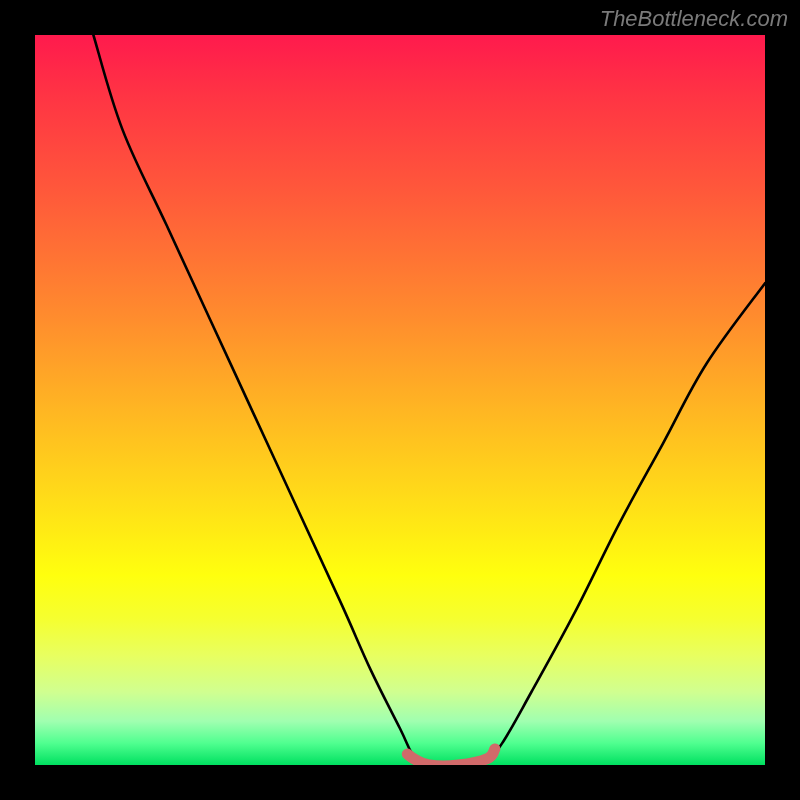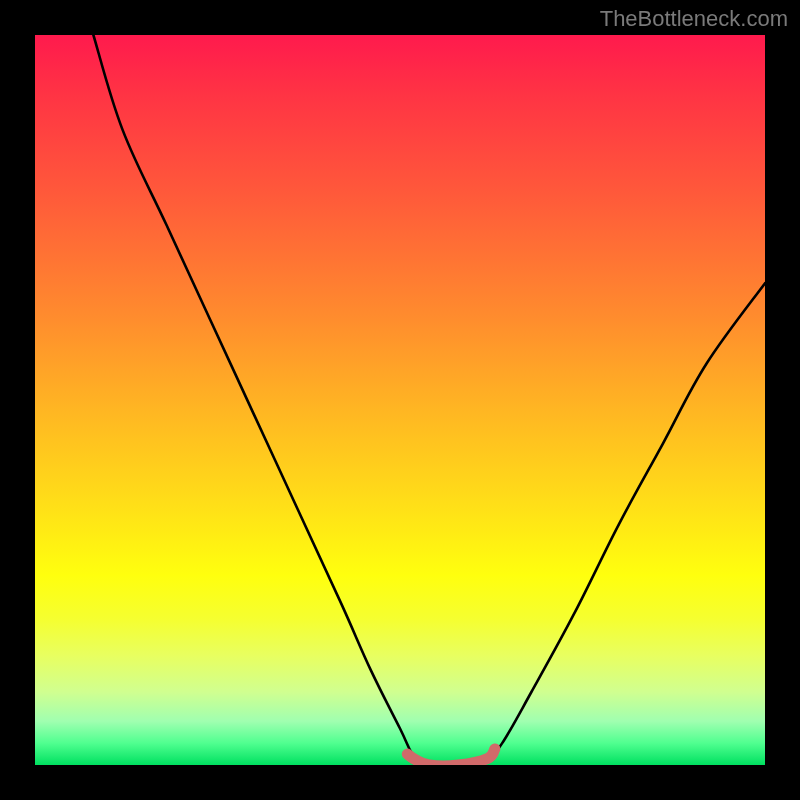--- a/index.html
+++ b/index.html
@@ -8,20 +8,21 @@
     width: 800px;
     height: 800px;
     background: #000;
     font-family: Arial, Helvetica, sans-serif;
   }
   .frame {
     position: relative;
     width: 800px;
     height: 800px;
     background: #000;
+    font-style: italic;
   }
   .plot-area {
     position: absolute;
     left: 35px;
     top: 35px;
     width: 730px;
     height: 730px;
     background: linear-gradient(to bottom,
       #ff1a4d 0%,
       #ff3344 8%,

